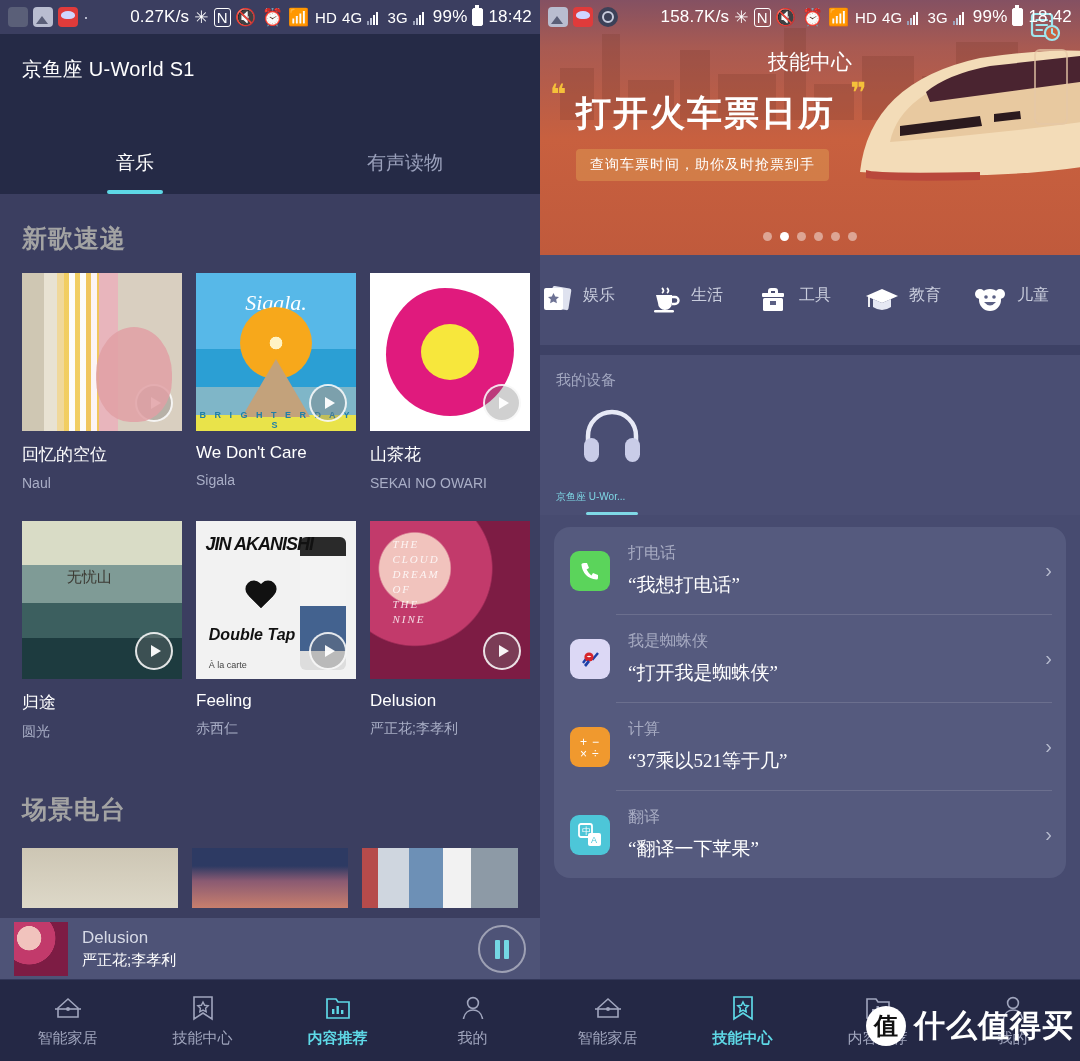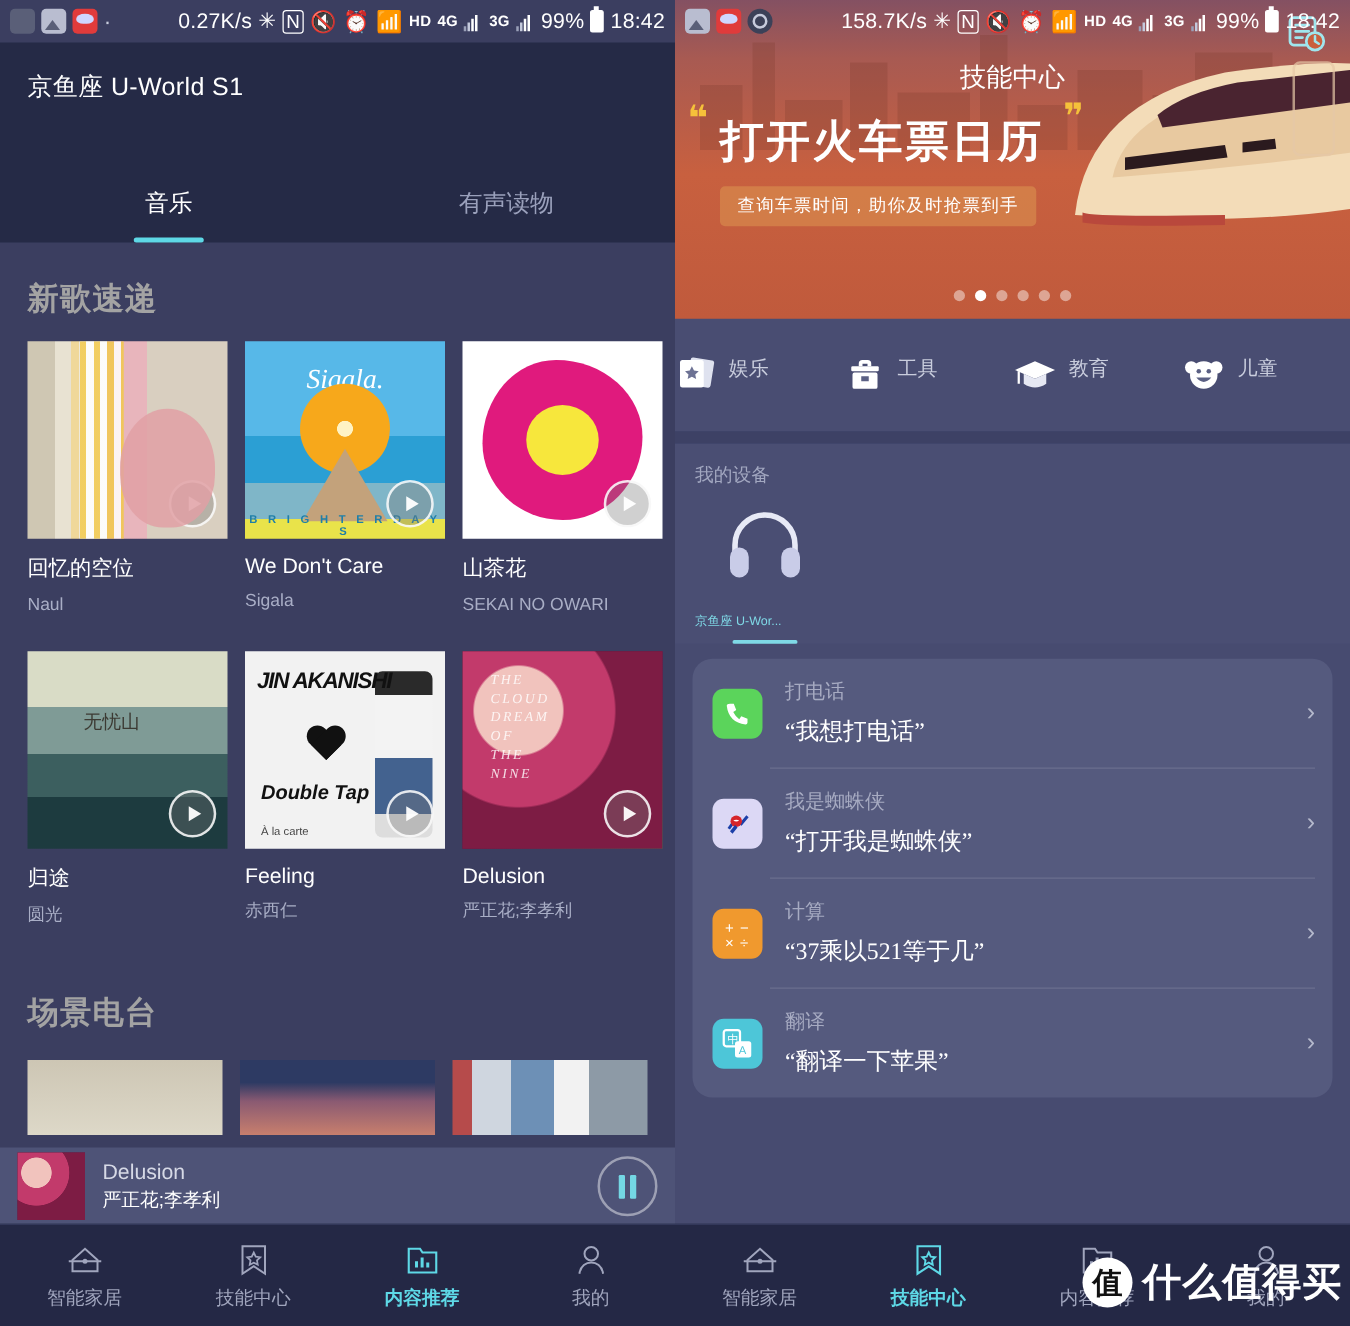--- a/index.html
+++ b/index.html
@@ -24,21 +24,21 @@
       background:#cfd6ff;border-radius:50% 50% 40% 40%;}
   .app-dark{background:#3c4158;border-radius:50%;position:relative;}
   .app-dark:after{content:"";position:absolute;inset:4px;border:2px solid #c7cbdc;border-radius:50%;}
   .sb-dot{font-size:18px;color:#c8ccdd;line-height:1;}
   .sig{display:inline-block;width:15px;height:15px;position:relative;}
   .sig i{position:absolute;bottom:0;width:2px;background:#fff;}
   .sig i:nth-child(1){left:0;height:4px;background:#9aa0b8}
   .sig i:nth-child(2){left:3px;height:7px;background:#c4c9dc}
   .sig i:nth-child(3){left:6px;height:10px;}
   .sig i:nth-child(4){left:9px;height:13px;}
-  .tiny{font-size:12px;vertical-align:top;font-weight:bold;}
+  .tiny{font-size:15px;vertical-align:top;}
   .batt{display:inline-block;width:9px;height:16px;border:1.6px solid #fff;border-radius:2px;
         position:relative;background:#fff;}
   .batt:before{content:"";position:absolute;top:-4px;left:2px;width:4px;height:2.5px;background:#fff;}
 
   
   .left{background:#3b3e60;}
   .l-header{background:#252a46;height:160px;position:relative;}
   .l-title{color:#fff;font-size:20px;padding:22px 0 0 22px;letter-spacing:.3px;}
   .l-tabs{display:flex;position:absolute;bottom:0;left:0;right:0;height:62px;}
   .l-tab{flex:1;display:flex;flex-direction:column;align-items:center;justify-content:center;
@@ -446,20 +446,29 @@
       <div class="cat">
         <svg width="34" height="30" viewBox="0 0 34 30">
           <rect x="11" y="2" width="19" height="22" rx="2" fill="#dfe2ef" transform="rotate(9 20 13)"></rect>
           <rect x="4" y="3" width="19" height="22" rx="2" fill="#fff"></rect>
           <path d="M13.5 8 L15.2 11.4 L19 11.9 L16.2 14.5 L16.9 18.2 L13.5 16.4 L10.1 18.2 L10.8 14.5 L8 11.9 L11.8 11.4 Z" fill="#6d7294"></path>
         </svg>
         <span class="cat-label">娱乐</span>
       </div>
       <div class="cat">
         <svg width="34" height="30" viewBox="0 0 34 30">
+          <path d="M8 10 H24 V18 A7 7 0 0 1 10 18 Z" fill="#fff"></path>
+          <path d="M24 12 H27 A3.5 3.5 0 0 1 27 19 H24" fill="none" stroke="#fff" stroke-width="2.4"></path>
+          <rect x="6" y="25" width="20" height="2.6" rx="1.3" fill="#fff"></rect>
+          <path d="M14 3 Q17 6 14 8 M19 3 Q22 6 19 8" stroke="#fff" stroke-width="1.8" fill="none"></path>
+        </svg>
+        <span class="cat-label">生活</span>
+      </div>
+      <div class="cat">
+        <svg width="34" height="30" viewBox="0 0 34 30">
           <path d="M12 6 Q12 3 15 3 H19 Q22 3 22 6 V8 H19 V6 H15 V8 H12 Z" fill="#fff"></path>
           <rect x="6" y="8" width="22" height="4" rx="1" fill="#fff"></rect>
           <rect x="7" y="13" width="20" height="13" rx="1.5" fill="#fff"></rect>
           <rect x="14" y="16" width="6" height="4" fill="#5b6084"></rect>
         </svg>
         <span class="cat-label">工具</span>
       </div>
       <div class="cat">
         <svg width="36" height="30" viewBox="0 0 36 30">
           <path d="M18 4 L34 11 L18 18 L2 11 Z" fill="#fff"></path>

